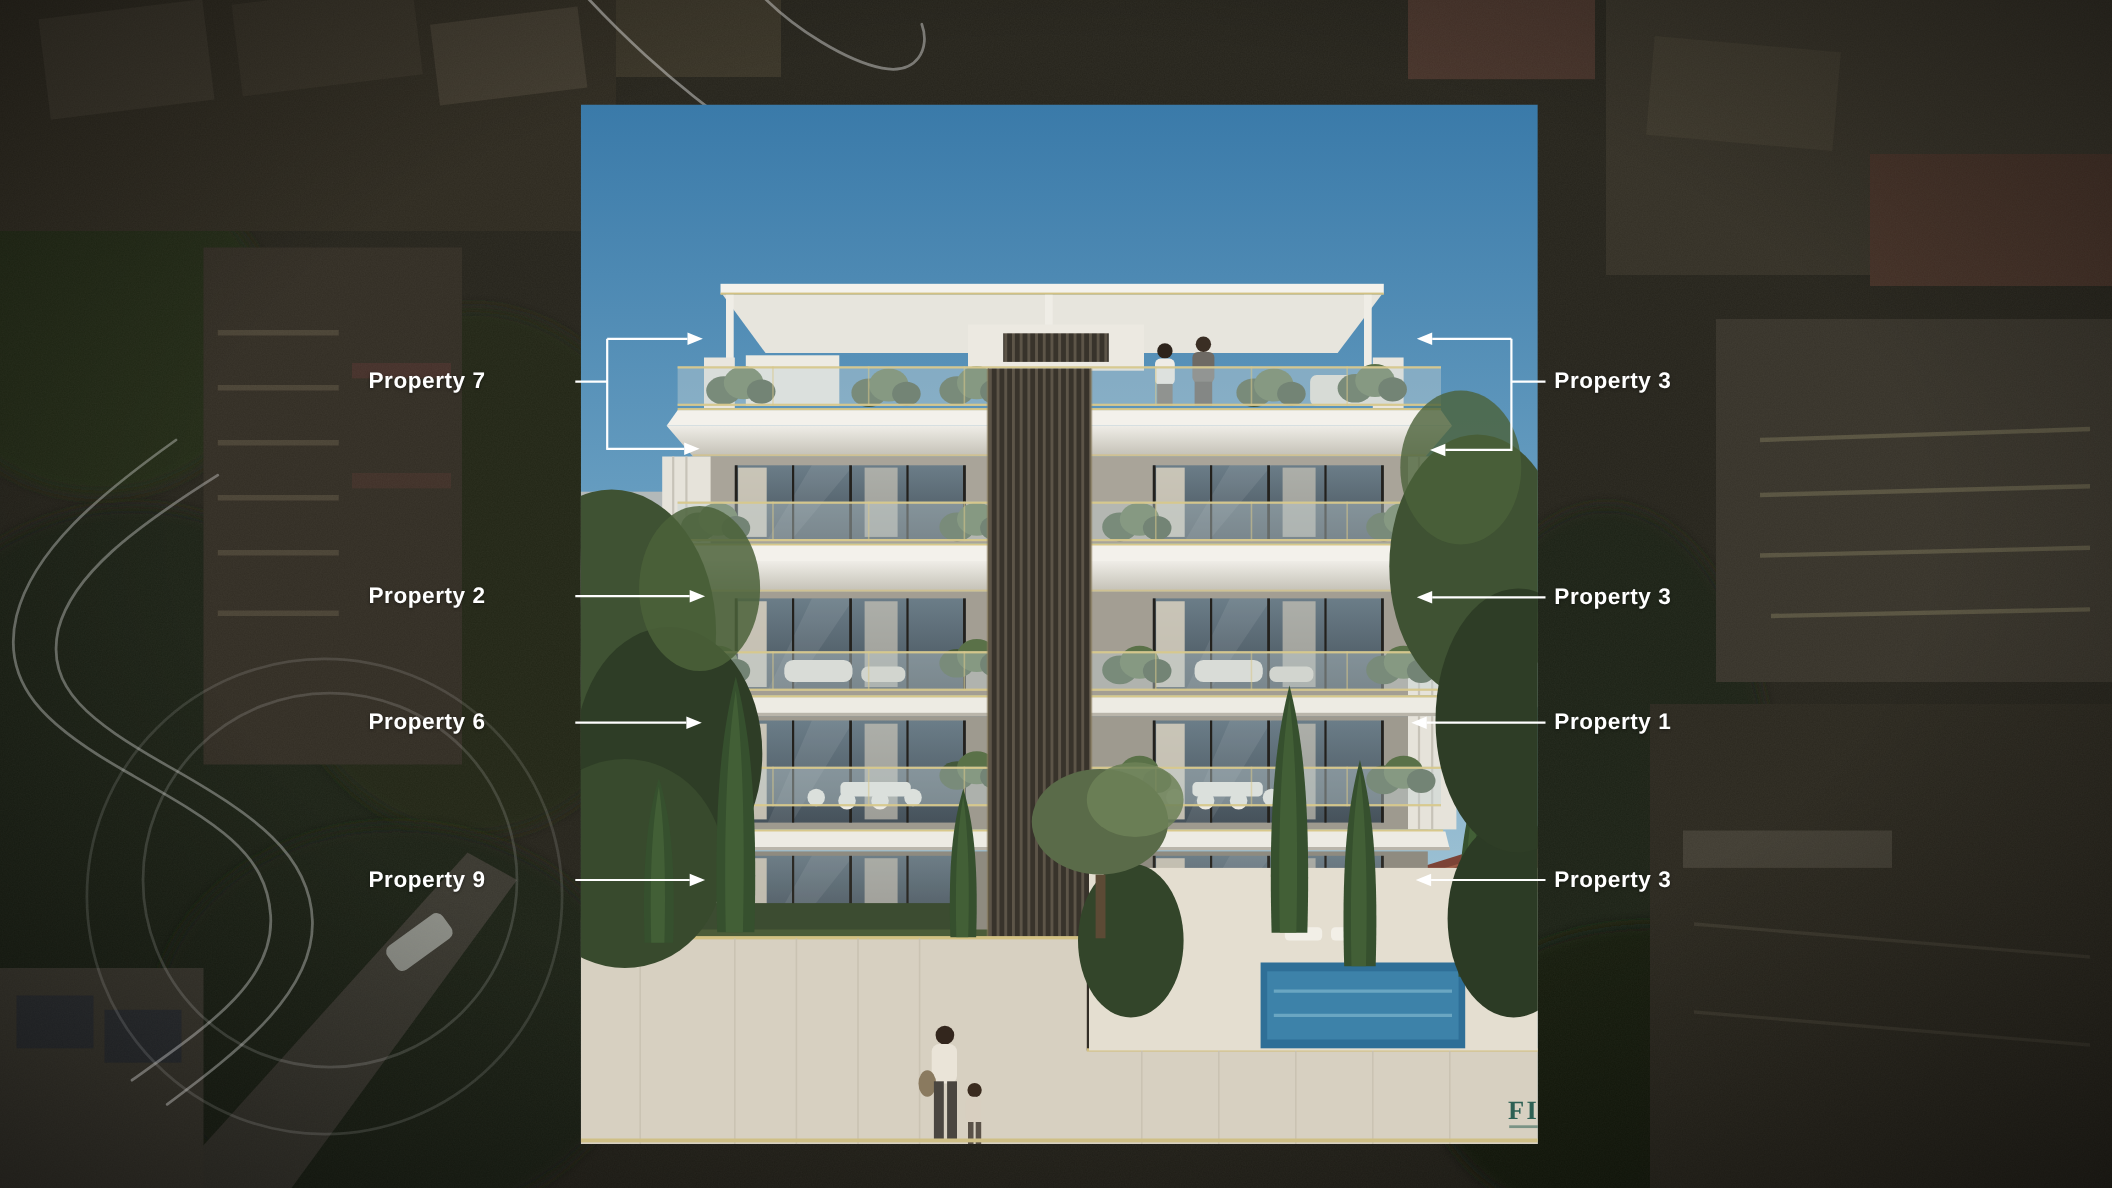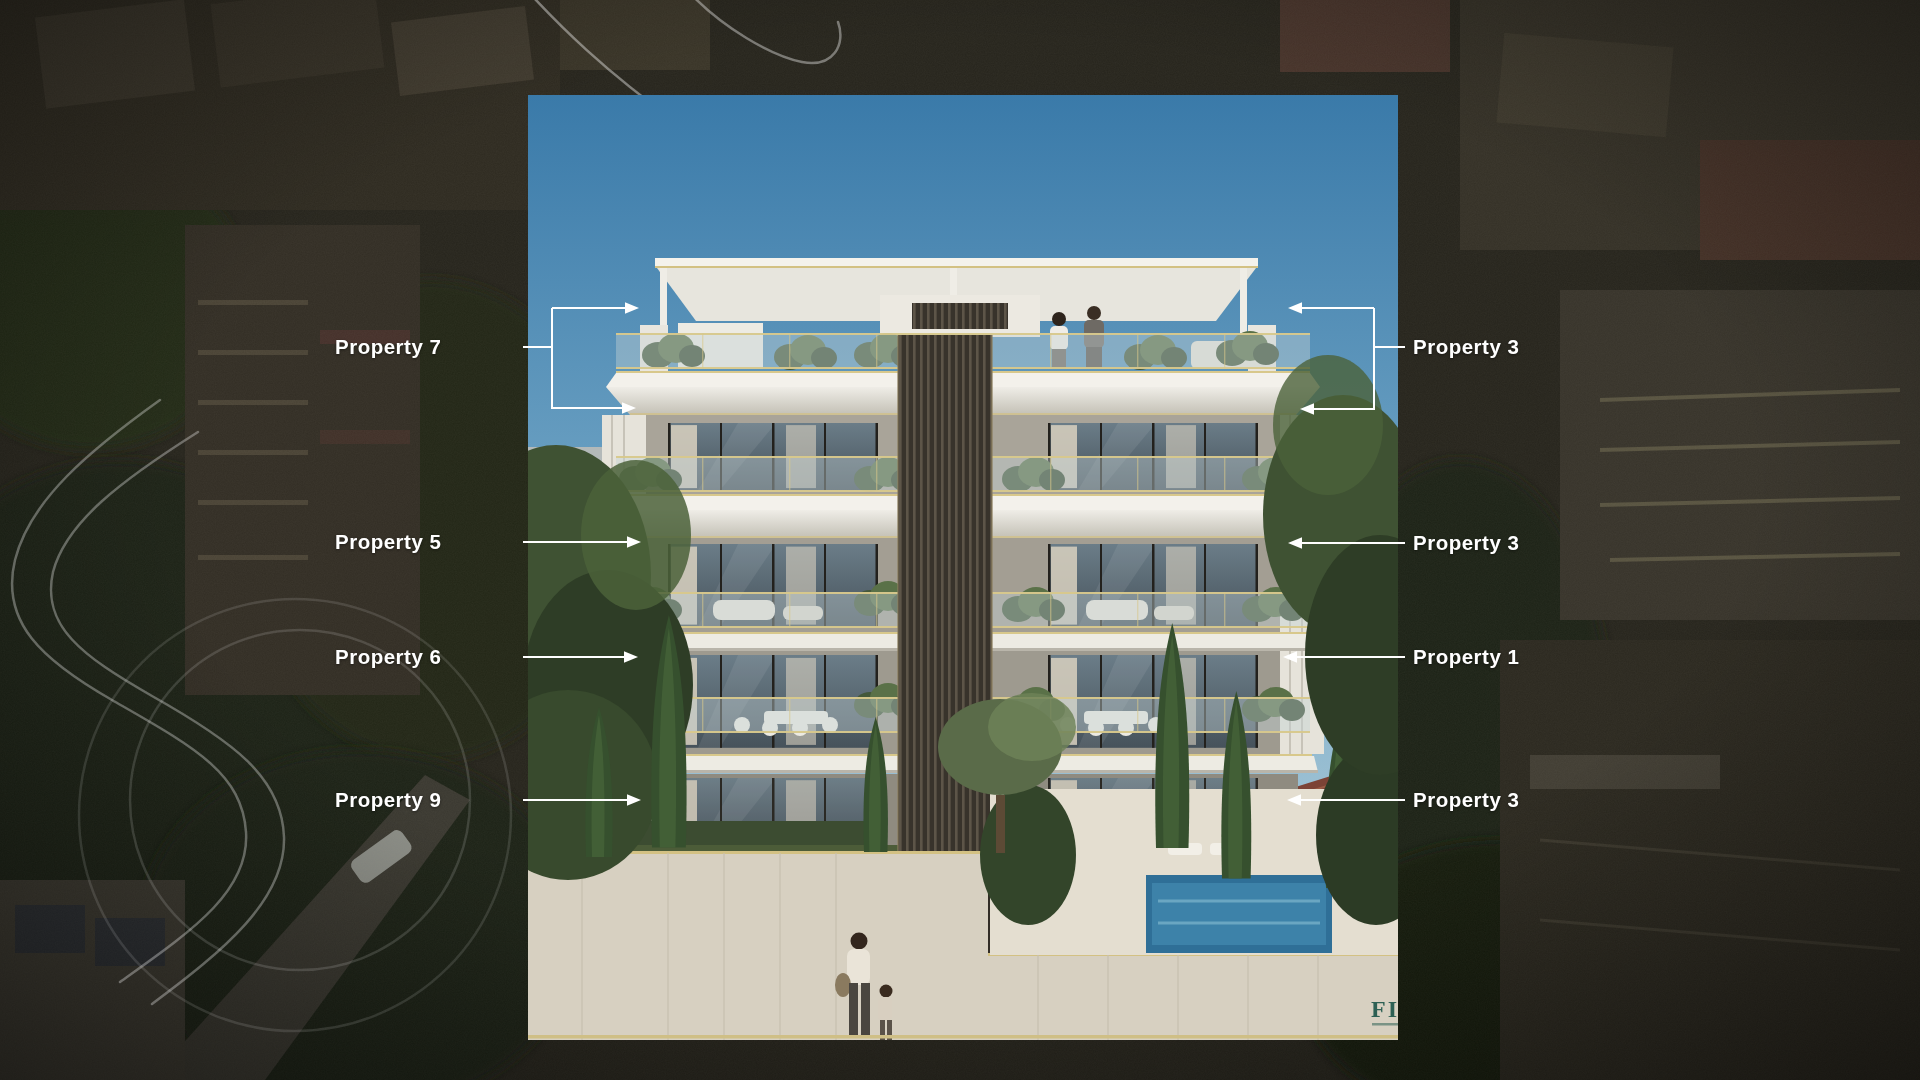--- a/index.html
+++ b/index.html
@@ -438,21 +438,21 @@
       <line x1="523" y1="800" x2="627" y2="800"></line>
       <polygon points="641,800 627,794.3 627,805.7" stroke="none"></polygon>
     </g>
     <g>
       <line x1="1405" y1="800" x2="1301" y2="800"></line>
       <polygon points="1287,800 1301,794.3 1301,805.7" stroke="none"></polygon>
     </g>
   </svg>
 
   <div class="plabel l" style="top:333px">Property 7</div>
-  <div class="plabel l" style="top:528px">Property 5</div>
+  <div class="plabel l" style="top:528px">Property 2</div>
   <div class="plabel l" style="top:643px">Property 6</div>
   <div class="plabel l" style="top:786px">Property 9</div>
   <div class="plabel r" style="top:333px">Property 3</div>
   <div class="plabel r" style="top:529px">Property 3</div>
   <div class="plabel r" style="top:643px">Property 1</div>
   <div class="plabel r" style="top:786px">Property 3</div>
 
 </div>
 
 </body></html>

